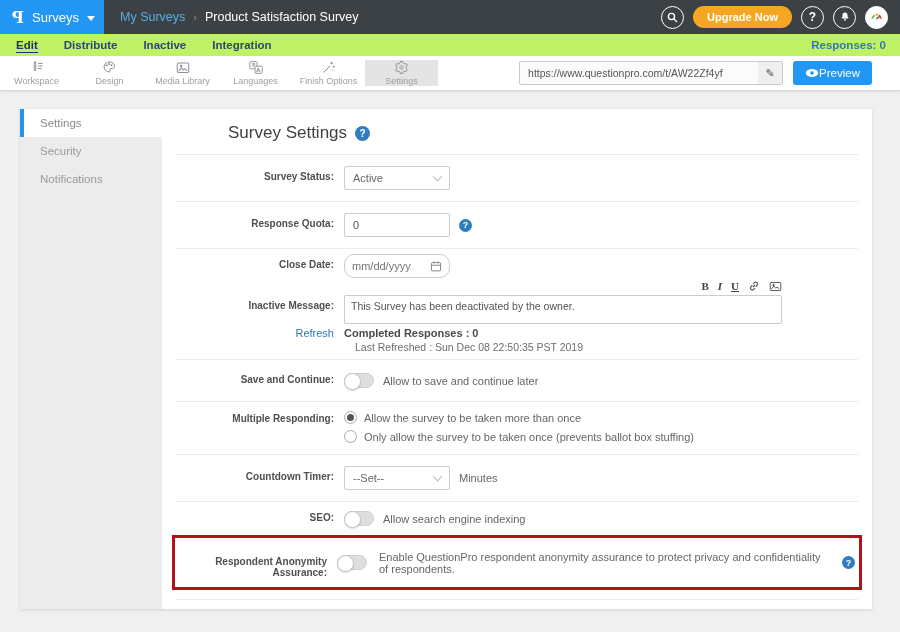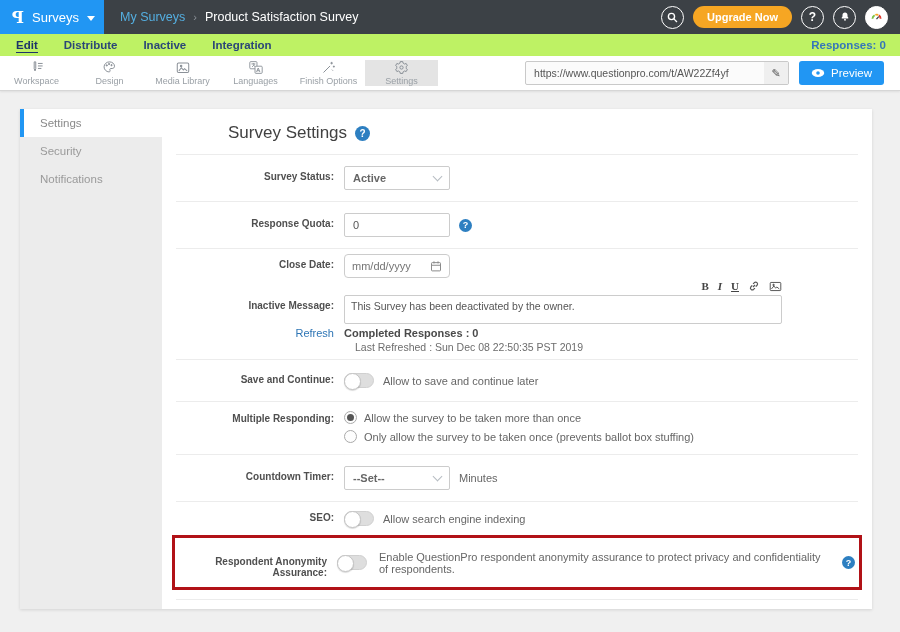--- a/index.html
+++ b/index.html
@@ -26,47 +26,47 @@
   .subnav-item { font-size:11.5px; font-weight:bold; color:#2b4677; margin-right:26px; cursor:pointer; padding:1px 0; }
   .subnav-item.active { color:#1d3468; border-bottom:1.5px solid #1d3468; }
   .responses { margin-left:auto; font-size:11.5px; font-weight:bold; color:#3576b9; }
 
   
   .toolbar { height:35px; background:#fff; border-bottom:1px solid #d6d6d6; box-shadow:0 1px 2px rgba(0,0,0,.08); display:flex; align-items:center; position:relative; }
   .tab { width:73px; display:flex; flex-direction:column; align-items:center; justify-content:center; gap:1px; cursor:pointer; }
   .tab.active { background:#e4e4e4; }
   .tab .ticon { height:15px; display:flex; align-items:center; }
   .tab .tlabel { font-size:9px; color:#9aa0a6; }
-  .toolbar-right { margin-left:auto; display:flex; align-items:center; gap:10px; padding-right:16px; }
+  .toolbar-right { margin-left:auto; display:flex; align-items:center; gap:10px; padding-right:28px; }
   .url-box { width:264px; height:24px; border:1px solid #c9c9c9; border-radius:2px; background:#fbfbfb; display:flex; align-items:center; overflow:hidden; }
   .url-input { flex:1; border:none; outline:none; background:transparent; font-size:10.5px; color:#555; padding:0 4px 0 8px; font-family:inherit; }
   .url-pencil { width:24px; height:100%; display:flex; align-items:center; justify-content:center; background:#efefef; color:#555; font-size:11px; cursor:pointer; }
-  .preview-btn { height:24px; background:#2196f3; color:#fff; border:none; border-radius:3px; font-size:11.5px; padding:0 12px; display:flex; align-items:center; gap:6px; cursor:pointer; font-family:inherit; }
+  .preview-btn { height:24px; background:#2196f3; color:#fff; border:none; border-radius:3px; font-size:11.5px; padding:0 12px; display:flex; align-items:center; cursor:pointer; font-family:inherit; }
 
   
   .content { display:flex; margin:18px 28px 0 20px; height:500px; box-shadow:0 1px 3px rgba(0,0,0,.12); }
   .sidebar { width:142px; background:#ececec; flex-shrink:0; }
   .side-item { height:28px; display:flex; align-items:center; padding-left:20px; font-size:11.5px; color:#9a9a9a; cursor:pointer; }
   .side-item.active { background:#fff; border-left:4px solid #2196f3; padding-left:16px; color:#8a8a8a; }
   .panel { flex:1; background:#fff; overflow:hidden; }
 
   
   .p-title { display:flex; align-items:center; gap:8px; padding:14px 0 11px 52px; border-bottom:1px solid #ececec; margin:0 14px; }
   .p-title h1 { font-size:17px; font-weight:normal; color:#414141; }
   .help-dot { width:15px; height:15px; border-radius:50%; background:#2d7fc1; color:#fff; font-size:10px; font-weight:bold; display:inline-flex; align-items:center; justify-content:center; cursor:pointer; flex-shrink:0; }
   .help-dot.sm { width:13px; height:13px; font-size:9px; }
 
   .row { display:flex; margin:0 14px; border-bottom:1px solid #ececec; padding:11px 0; }
   .row-label { width:168px; flex-shrink:0; text-align:right; padding-right:10px; font-size:10px; font-weight:bold; color:#4f4f4f; padding-top:5px; }
   .row-field { display:flex; align-items:center; gap:9px; }
 
-  .selbox { width:106px; height:24px; border:1px solid #ccc; border-radius:2px; background:#fff; display:flex; align-items:center; justify-content:space-between; padding:0 8px; font-size:11px; color:#666; cursor:pointer;font-weight:bold; }
+  .selbox { width:106px; height:24px; border:1px solid #ccc; border-radius:2px; background:#fff; display:flex; align-items:center; justify-content:space-between; padding:0 8px; font-size:11px; color:#666; cursor:pointer; }
   .chev { width:7px; height:7px; border-right:1.5px solid #b6bcc2; border-bottom:1.5px solid #b6bcc2; transform:rotate(45deg); margin-top:-4px; }
   .txtin { width:106px; height:24px; border:1px solid #ccc; border-radius:2px; font-size:11px; color:#555; padding:0 8px; outline:none; font-family:inherit; }
-  .datebox { width:106px; height:24px; border:1px solid #ccc; border-radius:4px; display:flex; align-items:center; justify-content:space-between; padding:0 7px; }
+  .datebox { width:106px; height:24px; border:1px solid #ccc; border-radius:10px; display:flex; align-items:center; justify-content:space-between; padding:0 7px; }
   .datebox input { border:none; outline:none; width:70px; font-size:11px; color:#777; font-family:inherit; }
 
   .group { margin:0 14px; border-bottom:1px solid #ececec; padding:5px 0 6px; }
   .grow { display:flex; }
   .msg-tools { width:438px; display:flex; justify-content:flex-end; align-items:center; gap:9px; height:14px; margin:1px 0 2px; }
   .fmt { font-size:11px; color:#444; cursor:pointer; font-family:"Liberation Serif", serif; font-weight:bold; }
   .fmt.i { font-style:italic; } .fmt.u { text-decoration:underline; }
   .msg-area { width:438px; height:29px; border:1px solid #ccc; border-radius:2px; font-size:10.5px; color:#555; padding:4px 6px; resize:none; outline:none; font-family:inherit; }
   .refresh-row { display:flex; margin-top:3px; }
   .refresh-link { width:168px; text-align:right; padding-right:10px; font-size:11px; color:#2e75b5; cursor:pointer; flex-shrink:0; }

